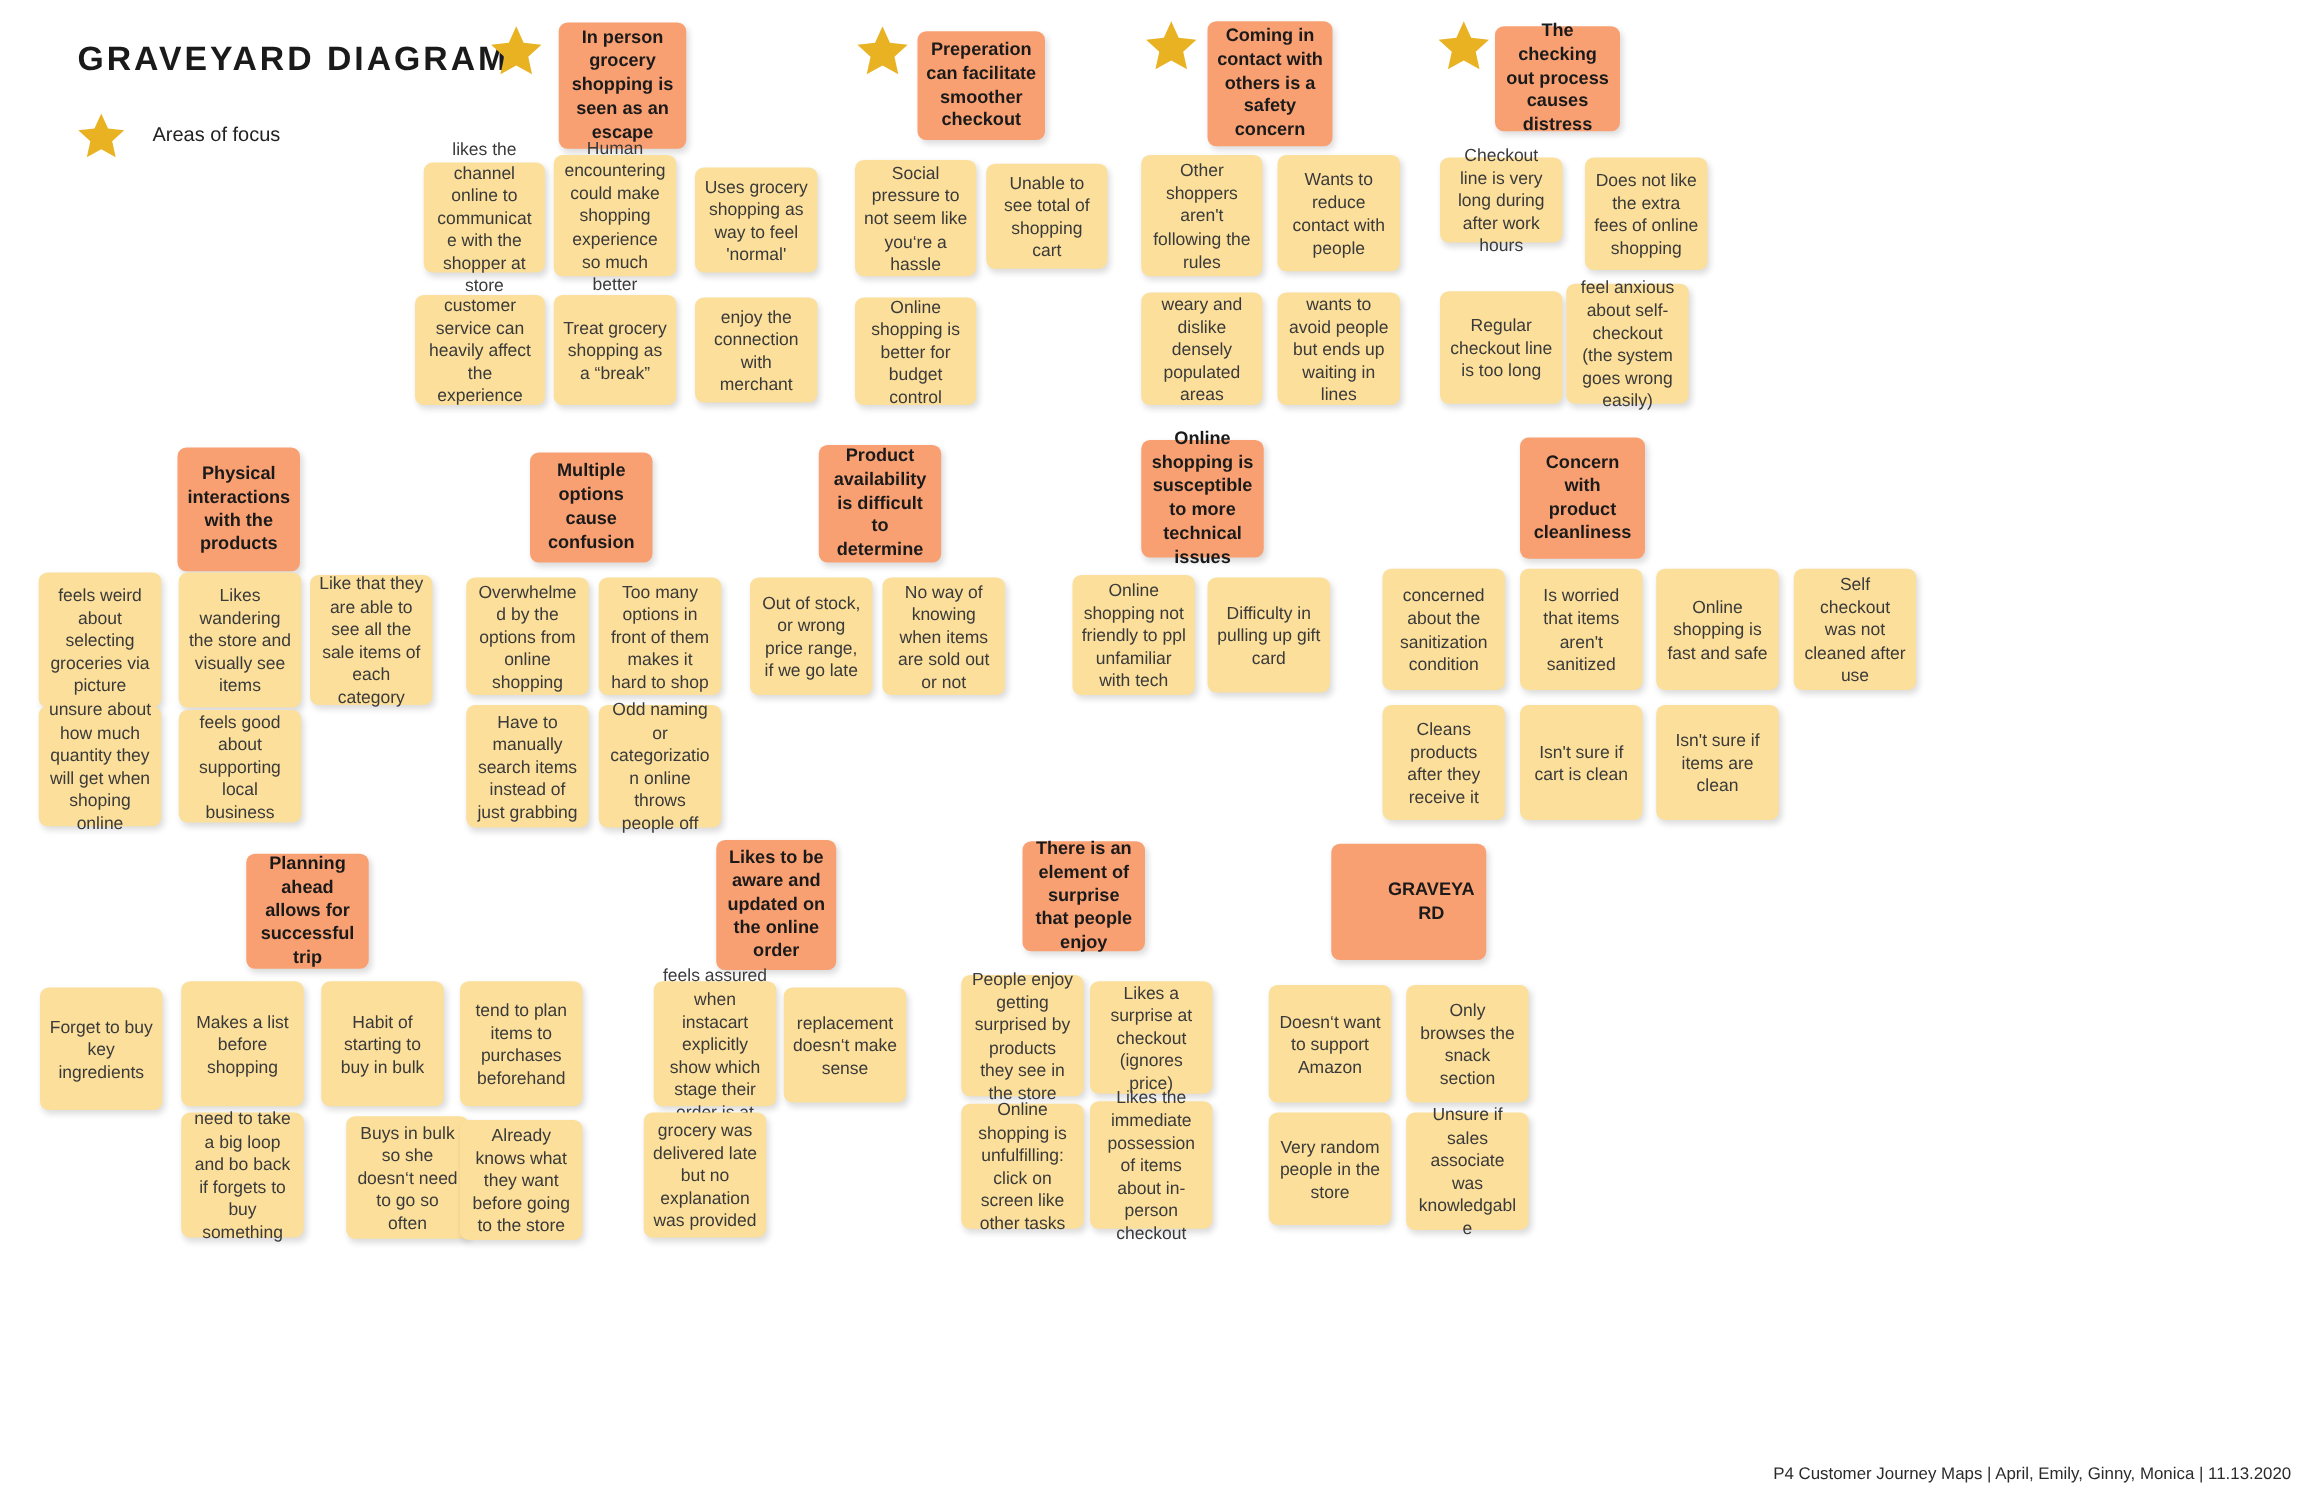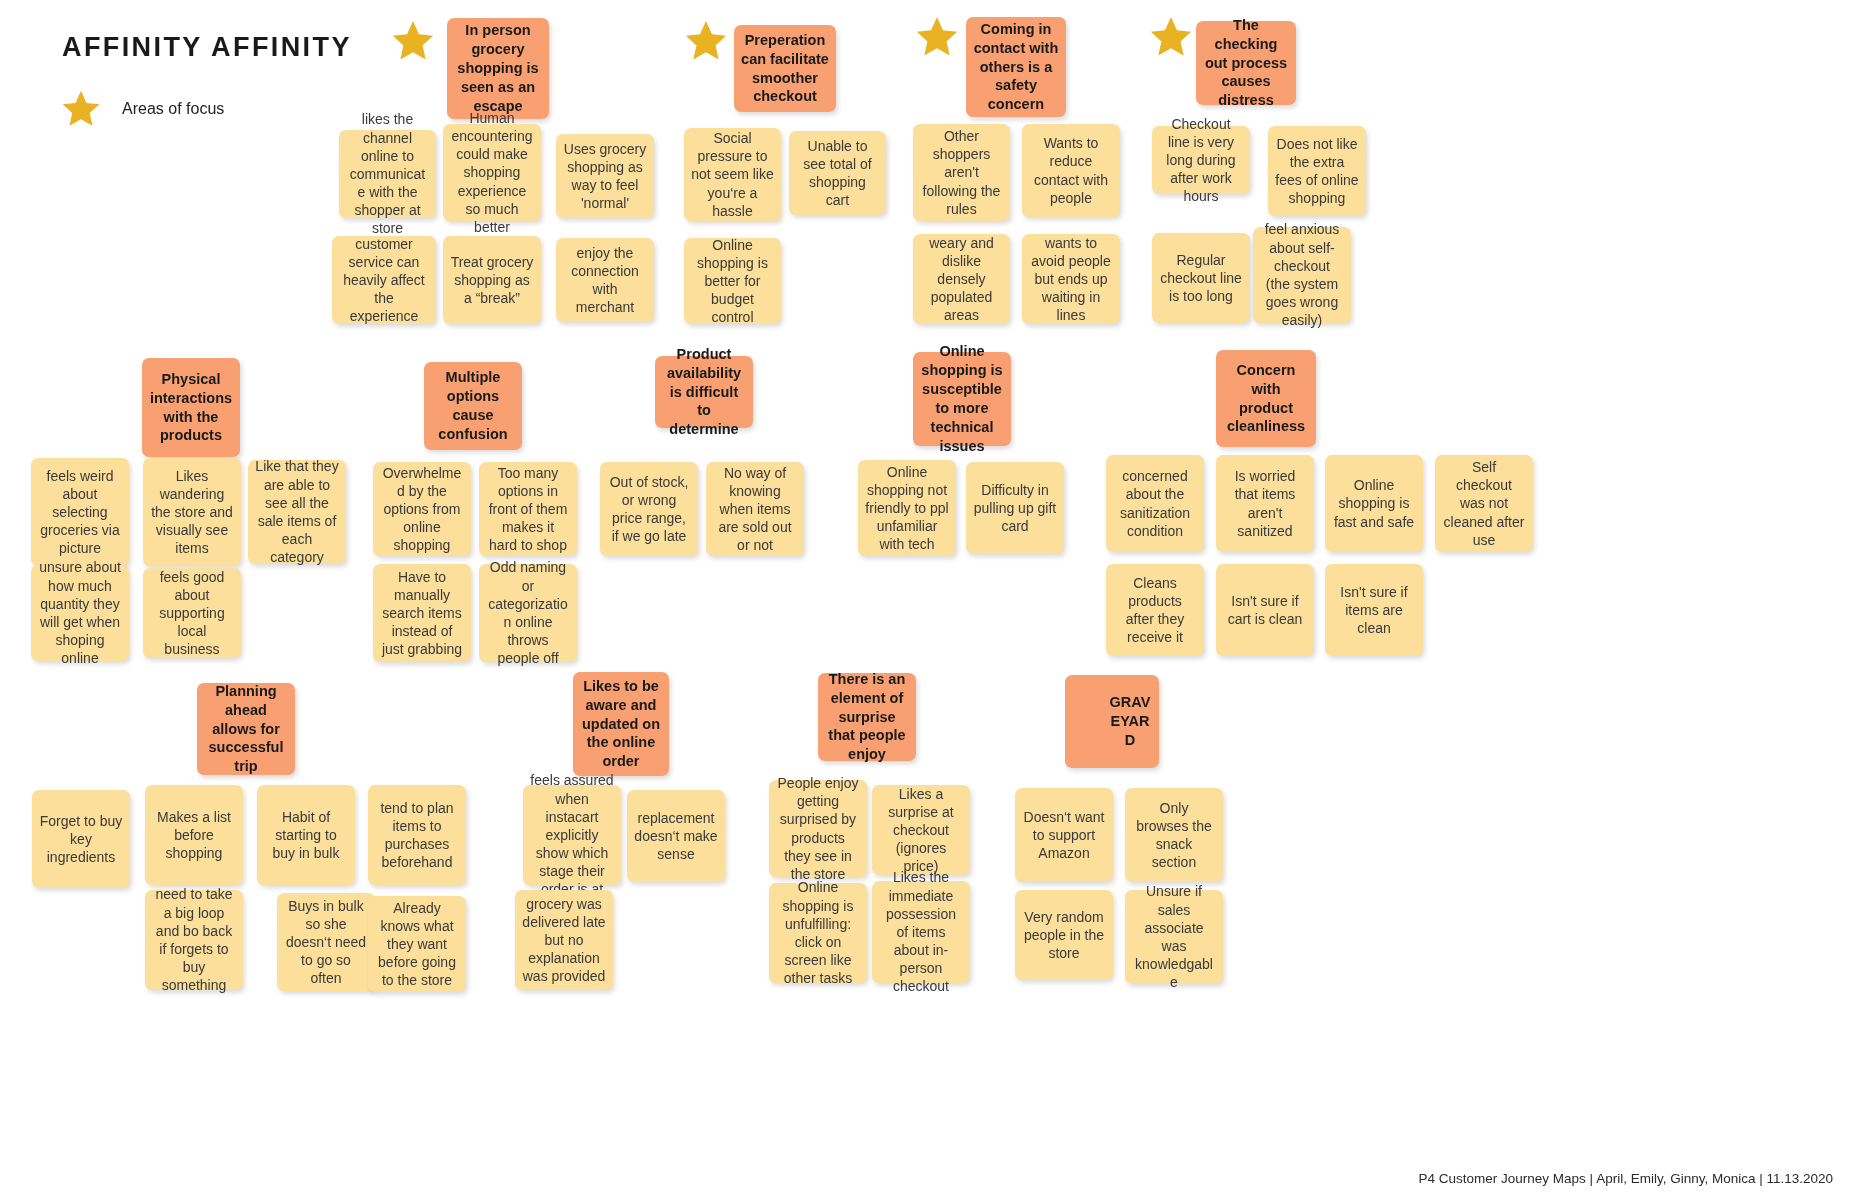--- a/index.html
+++ b/index.html
@@ -57,21 +57,21 @@
     position: absolute; right: 20px; bottom: 14px;
     font-size: 13.5px; color: #2b2b2b;
     white-space: nowrap;
   }
 </style>
 </head>
 <body>
 
 <div id="board">
 
-  <div class="title">AFFINITY AFFINITY</div>
+  <div class="title">GRAVEYARD DIAGRAM</div>
 
   <div class="legend">
     <span>
       <svg class="star" width="42" height="42" viewBox="0 0 24 24" aria-hidden="true">
         <path d="M12 1.6l3.1 6.9 7.4.8-5.5 5 1.6 7.3L12 17.9 5.4 21.6 7 14.3 1.5 9.3l7.4-.8z" fill="#e8b222"></path>
       </svg>
     </span>
     <span class="legend-label">Areas of focus</span>
   </div>
 
@@ -126,21 +126,21 @@
   <div class="note data" style="left:248px; top:460px; width:98px; height:104px;">Like that they are able to see all the sale items of each category</div>
   <div class="note data" style="left:31px; top:565px; width:98px; height:96px;">unsure about how much quantity they will get when shoping online</div>
   <div class="note data" style="left:143px; top:568px; width:98px; height:90px;">feels good about supporting local business</div>
 
   <div class="note header" style="left:424px; top:362px; width:98px; height:88px;">Multiple options cause confusion</div>
   <div class="note data" style="left:373px; top:462px; width:98px; height:94px;">Overwhelmed by the options from online shopping</div>
   <div class="note data" style="left:479px; top:462px; width:98px; height:94px;">Too many options in front of them makes it hard to shop</div>
   <div class="note data" style="left:373px; top:564px; width:98px; height:98px;">Have to manually search items instead of just grabbing</div>
   <div class="note data" style="left:479px; top:564px; width:98px; height:98px;">Odd naming or categorization online throws people off</div>
 
-  <div class="note header" style="left:655px; top:356px; width:98px; height:72px;">Product availability is difficult to determine</div>
+  <div class="note header" style="left:655px; top:356px; width:98px; height:94px;">Product availability is difficult to determine</div>
   <div class="note data" style="left:600px; top:462px; width:98px; height:94px;">Out of stock, or wrong price range, if we go late</div>
   <div class="note data" style="left:706px; top:462px; width:98px; height:94px;">No way of knowing when items are sold out or not</div>
 
   <div class="note header" style="left:913px; top:352px; width:98px; height:94px;">Online shopping is susceptible to more technical issues</div>
   <div class="note data" style="left:858px; top:460px; width:98px; height:96px;">Online shopping not friendly to ppl  unfamiliar with tech</div>
   <div class="note data" style="left:966px; top:462px; width:98px; height:92px;">Difficulty in pulling up gift card</div>
 
   <div class="note header" style="left:1216px; top:350px; width:100px; height:97px;">Concern with product cleanliness</div>
   <div class="note data" style="left:1106px; top:455px; width:98px; height:97px;">concerned about the sanitization condition</div>
   <div class="note data" style="left:1216px; top:455px; width:98px; height:97px;">Is worried that items aren't sanitized</div>
@@ -163,21 +163,21 @@
   <div class="note data" style="left:523px; top:785px; width:98px; height:100px;">feels assured when instacart explicitly show which stage their order is at</div>
   <div class="note data" style="left:627px; top:790px; width:98px; height:92px;">replacement doesn‘t make sense</div>
   <div class="note data" style="left:515px; top:890px; width:98px; height:100px;">grocery was delivered late but no explanation was provided</div>
 
   <div class="note header" style="left:818px; top:673px; width:98px; height:88px;">There is an element of surprise that people enjoy</div>
   <div class="note data" style="left:769px; top:780px; width:98px; height:97px;">People enjoy getting surprised by products they see in the store</div>
   <div class="note data" style="left:872px; top:785px; width:98px; height:90px;">Likes a surprise at checkout (ignores price)</div>
   <div class="note data" style="left:769px; top:883px; width:98px; height:100px;">Online shopping is unfulfilling: click on screen like other tasks</div>
   <div class="note data" style="left:872px; top:881px; width:98px; height:102px;">Likes the immediate possession of items about in-person checkout</div>
 
-  <div class="note header" style="left:1065px; top:675px; width:94px; height:93px;padding-left:43px;">GRAVEYARD</div>
+  <div class="note header" style="left:1065px; top:675px; width:124px; height:93px;padding-left:43px;">GRAVEYARD</div>
   <div class="note data" style="left:1015px; top:788px; width:98px; height:94px;">Doesn‘t want to support Amazon</div>
   <div class="note data" style="left:1125px; top:788px; width:98px; height:94px;">Only browses the snack section</div>
   <div class="note data" style="left:1015px; top:890px; width:98px; height:90px;">Very random people in the store</div>
   <div class="note data" style="left:1125px; top:890px; width:98px; height:94px;">Unsure if sales associate was knowledgable</div>
 
   <div class="footer">P4 Customer Journey Maps  | April, Emily, Ginny, Monica | 11.13.2020</div>
 
 </div>
 
 </body></html>

